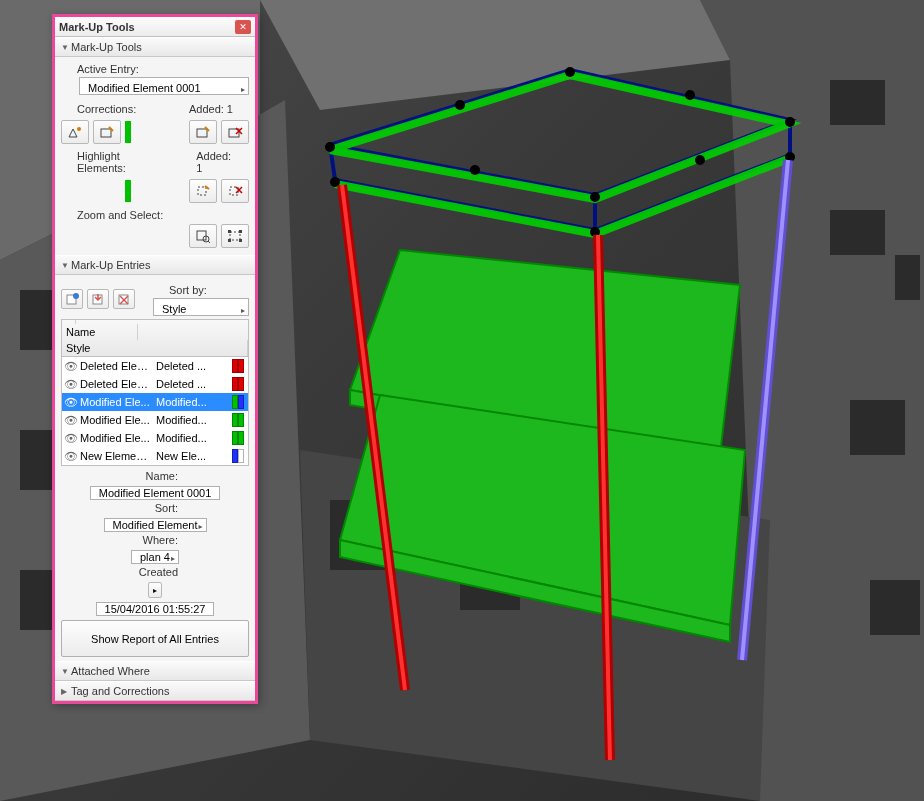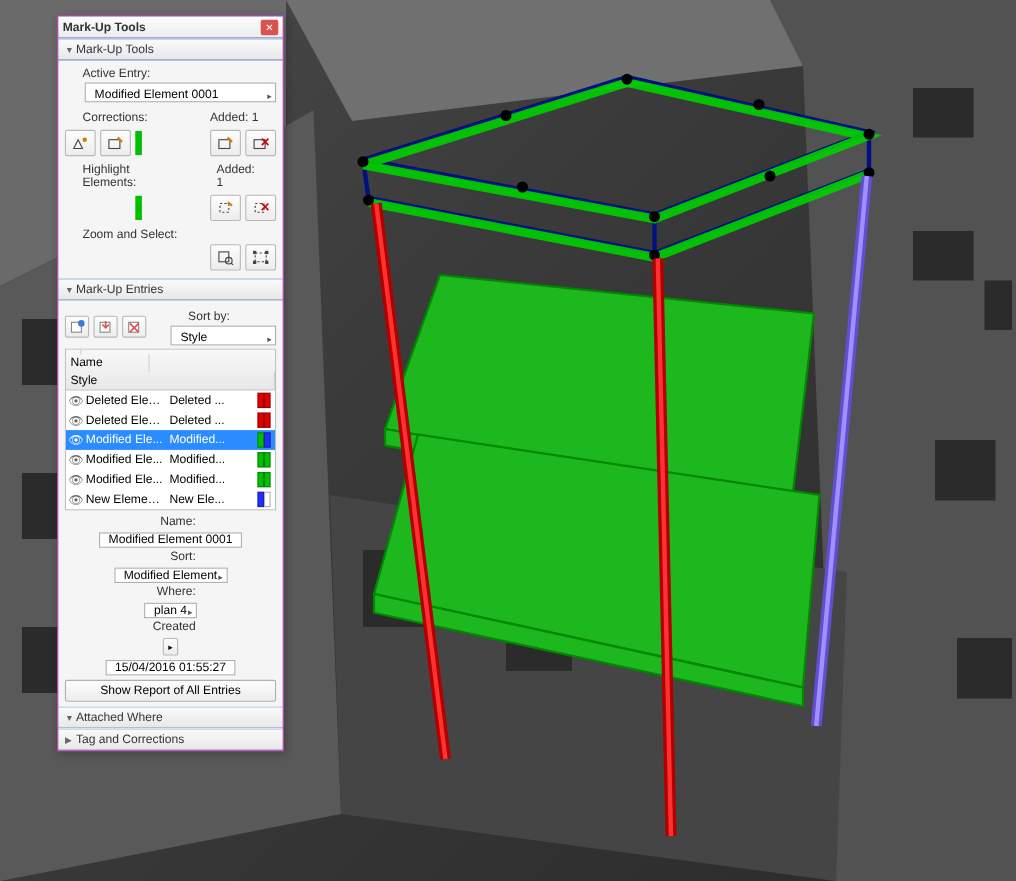--- a/index.html
+++ b/index.html
@@ -3,21 +3,21 @@
 <meta charset="utf-8">
 <style>
   * { box-sizing: border-box; margin: 0; padding: 0; font-family: Tahoma, Arial, sans-serif; font-size: 11px; }
   body { width: 924px; height: 801px; position: relative; overflow: hidden; background: #3a3a3a; }
   
   
   .viewport { position: absolute; inset: 0; background: linear-gradient(135deg, #4a4a4a 0%, #3a3a3a 40%, #2a2a2a 100%); }
   .viewport svg { width: 100%; height: 100%; }
   
   
-  .panel { position: absolute; left: 52px; top: 14px; width: 206px; background: #1d4ed8; border: 1px solid #ec4899; box-shadow: 2px 2px 8px rgba(0,0,0,0.3); }
+  .panel { position: absolute; left: 52px; top: 14px; width: 206px; background: #f0abfc; border: 3px solid #ec4899; box-shadow: 2px 2px 8px rgba(0,0,0,0.3); }
   .titlebar { height: 20px; background: linear-gradient(#fdfdfd,#ececec); border-bottom: 1px solid #c0c0c0; display: flex; align-items: center; padding: 0 4px; }
   .titlebar-text { flex: 1; font-weight: bold; color: #333; }
   .close-btn { width: 16px; height: 14px; background: #d9534f; color: #fff; display: flex; align-items: center; justify-content: center; font-size: 9px; cursor: pointer; border-radius: 2px; }
   
   .section-header { height: 20px; background: linear-gradient(#fafafa,#e8e8e8); border-top: 1px solid #fff; border-bottom: 1px solid #c8c8c8; display: flex; align-items: center; padding: 0 6px; color: #333; cursor: pointer; }
   .section-header .arrow { width: 10px; font-size: 8px; color: #666; }
   .section-body { padding: 4px 6px; background: #f5f5f5; }
   
   .label { color: #333; margin: 2px 16px; }
   .dropdown, .textfield { height: 18px; background: #fff; border: 1px solid #b0b0b0; display: flex; align-items: flex-end; padding: 0 8px; position: relative; }
@@ -41,21 +41,21 @@
   .eye { width: 14px; text-align: center; color: #666; }
   .list-row.selected .eye { color: #fff; }
   .cell { overflow: hidden; text-overflow: ellipsis; white-space: nowrap; padding: 0 2px; }
   .swatches { display: flex; gap: 0; margin-left: auto; padding-right: 2px; }
   .swatch { width: 6px; height: 14px; border: 1px solid rgba(0,0,0,0.3); }
   
   .form-row { display: flex; align-items: center; margin: 2px 0; gap: 4px; flex-direction: column; }
   .form-label { width: 46px; text-align: right; color: #333; }
   .form-field { flex: 1; }
   
-  .btn { height: 20px; background: linear-gradient(#fdfdfd,#ececec); border: 1px solid #b0b0b0; border-radius: 2px; display: flex; align-items: center; justify-content: center; cursor: pointer; padding: 0 20px; }
+  .btn { height: 37px; background: linear-gradient(#fdfdfd,#ececec); border: 1px solid #b0b0b0; border-radius: 2px; display: flex; align-items: center; justify-content: center; cursor: pointer; padding: 0 20px; }
   .btn-wide { flex: 1; }
   
   .preview { height: 110px; background: #fff; border: 1px solid #c0c0c0; margin: 4px 0; display: flex; align-items: center; justify-content: center; }
   .col-name { width: 76px; }
   .col-style { flex: 1; }
 </style>
 </head>
 <body>
 
 <div class="viewport">

